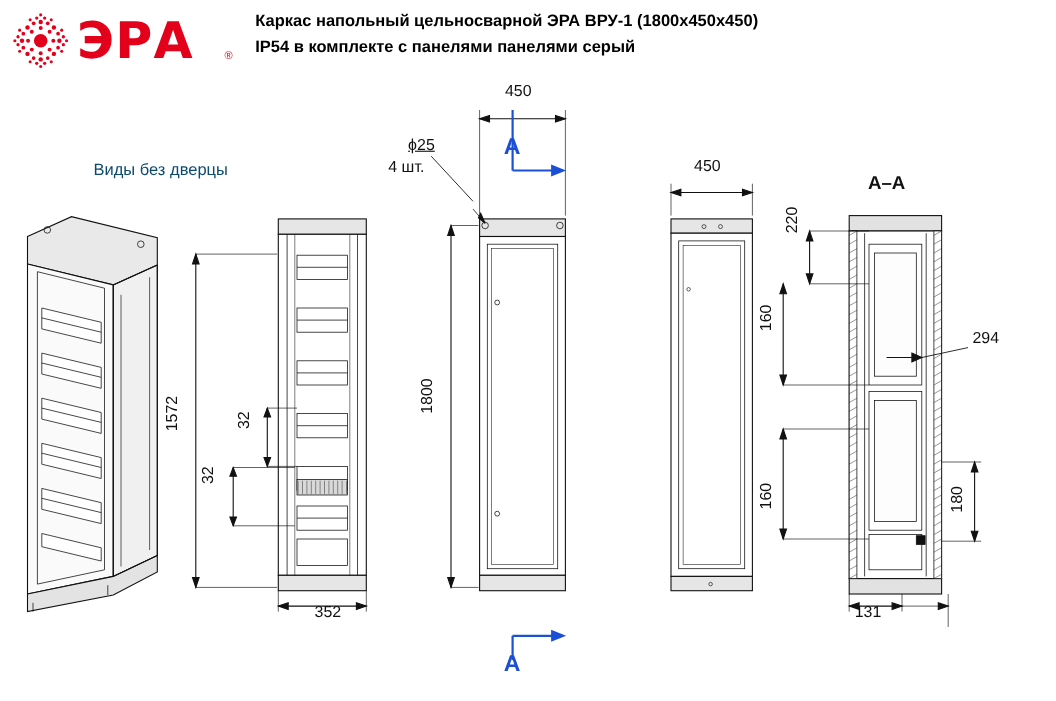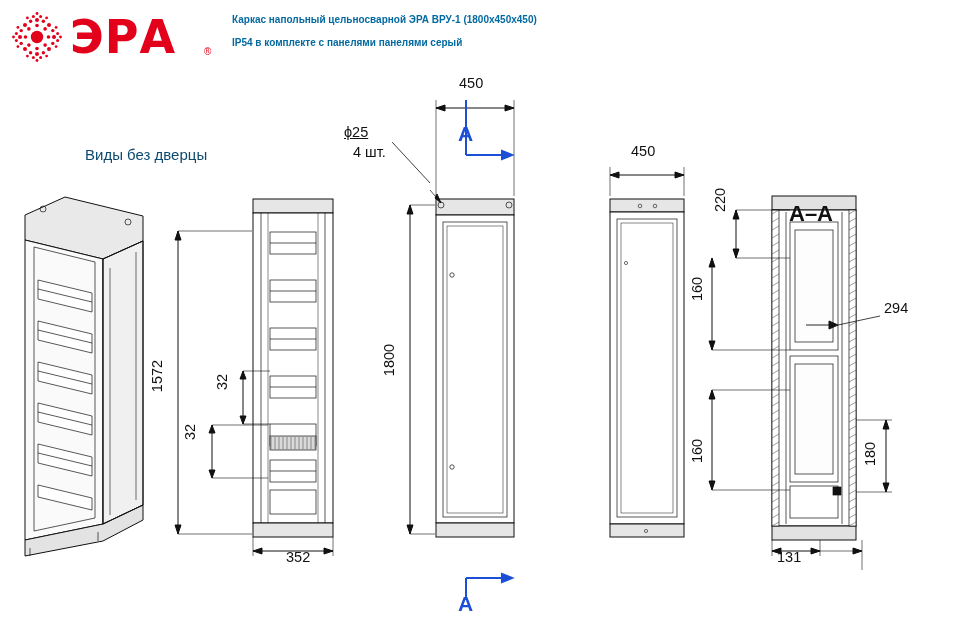--- a/index.html
+++ b/index.html
@@ -8,21 +8,21 @@
   .root{position:absolute;inset:0;padding-left:26px;}
 
   
   .logo{position:absolute;left:8px;top:6px;width:212px;height:62px;}
   .logo-mark{position:absolute;left:0;top:2px;width:58px;height:58px;}
   .logo-text{position:absolute;left:62px;top:4px;font-size:46px;font-weight:bold;
              color:#e2001a;letter-spacing:1px;line-height:54px;font-family:"DejaVu Sans",sans-serif;}
   .logo-r{position:absolute;left:196px;top:40px;font-size:10px;color:#e2001a;}
 
   .title{position:absolute;left:232px;top:8px;width:726px;
-         font-size:10px;font-weight:bold;line-height:23px;color:#0369a1;}
+         font-size:15px;font-weight:bold;line-height:23px;color:#000000;}
 
   .subtitle{position:absolute;left:85px;top:146px;font-size:15px;font-weight:normal;color:#0c4a6e;}
 
   
   .lbl{position:absolute;font-size:14.5px;color:#111;white-space:nowrap;}
   .lbl.b{font-weight:bold;}
   .lbl.blue{color:#1a4fd6;font-weight:bold;font-size:21px;}
   svg{position:absolute;left:0;top:0;}
   .dim{stroke:#111;stroke-width:1;fill:none;}
   .thin{stroke:#111;stroke-width:0.8;fill:none;}
@@ -410,36 +410,36 @@
       <line x1="820" y1="551" x2="862" y2="551" stroke-width="0.6"></line>
       <line x1="862" y1="540" x2="862" y2="570" stroke-width="0.6"></line>
       <polygon points="862,551 853,548 853,554" fill="#111"></polygon>
     </g>
 
     <line x1="838" y1="325" x2="880" y2="316" class="thin"></line>
 
     <line x1="392" y1="142" x2="430" y2="183" class="thin"></line>
   </svg>
 
-  <div class="lbl" style="left:344px;top:124px;text-decoration:underline;">ϕ25</div>
+  <div class="lbl" style="left:371px;top:124px;text-decoration:underline;">ϕ25</div>
   <div class="lbl" style="left:353px;top:144px;text-align:center;">4 шт.</div>
 
   <div class="lbl" style="left:459px;top:75px;">450</div>
   <div class="lbl" style="left:631px;top:143px;">450</div>
 
   <div class="lbl" style="left:373px;top:352px;transform:rotate(-90deg);">1800</div>
   <div class="lbl" style="left:141px;top:368px;transform:rotate(-90deg);">1572</div>
   <div class="lbl" style="left:182px;top:424px;transform:rotate(-90deg);">32</div>
   <div class="lbl" style="left:214px;top:374px;transform:rotate(-90deg);">32</div>
   <div class="lbl" style="left:286px;top:549px;">352</div>
 
   <div class="lbl" style="left:708px;top:192px;transform:rotate(-90deg);">220</div>
   <div class="lbl" style="left:685px;top:281px;transform:rotate(-90deg);">160</div>
   <div class="lbl" style="left:685px;top:443px;transform:rotate(-90deg);">160</div>
   <div class="lbl" style="left:884px;top:300px;">294</div>
   <div class="lbl" style="left:858px;top:446px;transform:rotate(-90deg);">180</div>
   <div class="lbl" style="left:777px;top:549px;">131</div>
 
   <div class="lbl blue" style="left:458px;top:122px;">А</div>
   <div class="lbl blue" style="left:458px;top:592px;">А</div>
-  <div class="lbl b" style="left:789px;top:157px;font-size:22px;margin-top:44px;">А–А</div>
+  <div class="lbl b" style="left:789px;top:157px;font-size:17px;">А–А</div>
 
 </div>
 
 </body></html>

